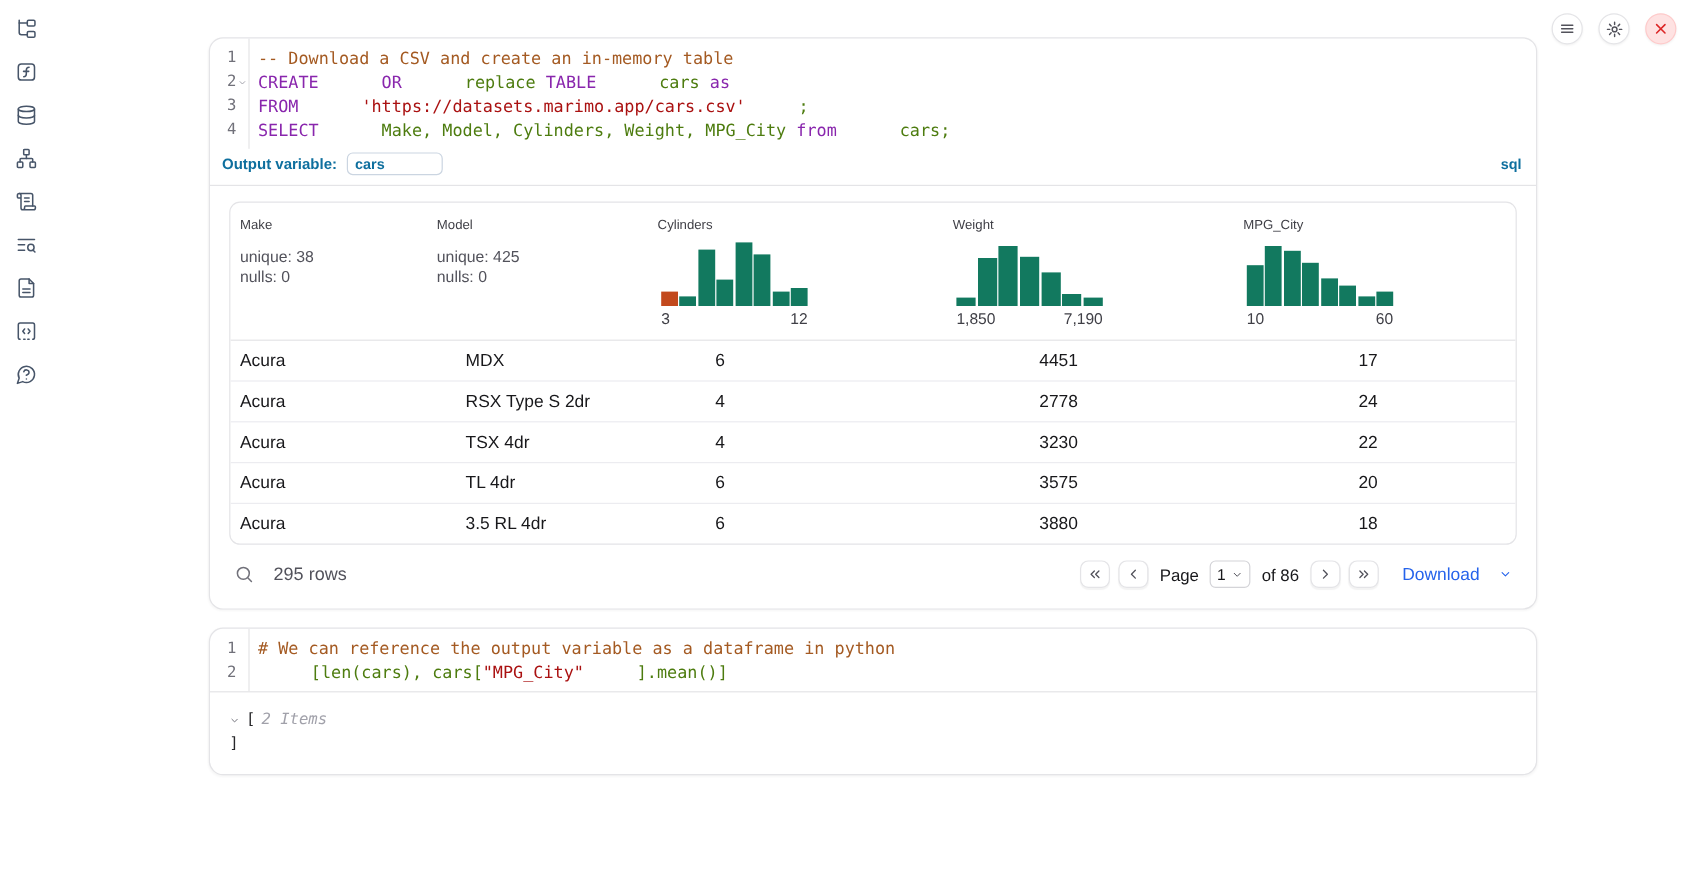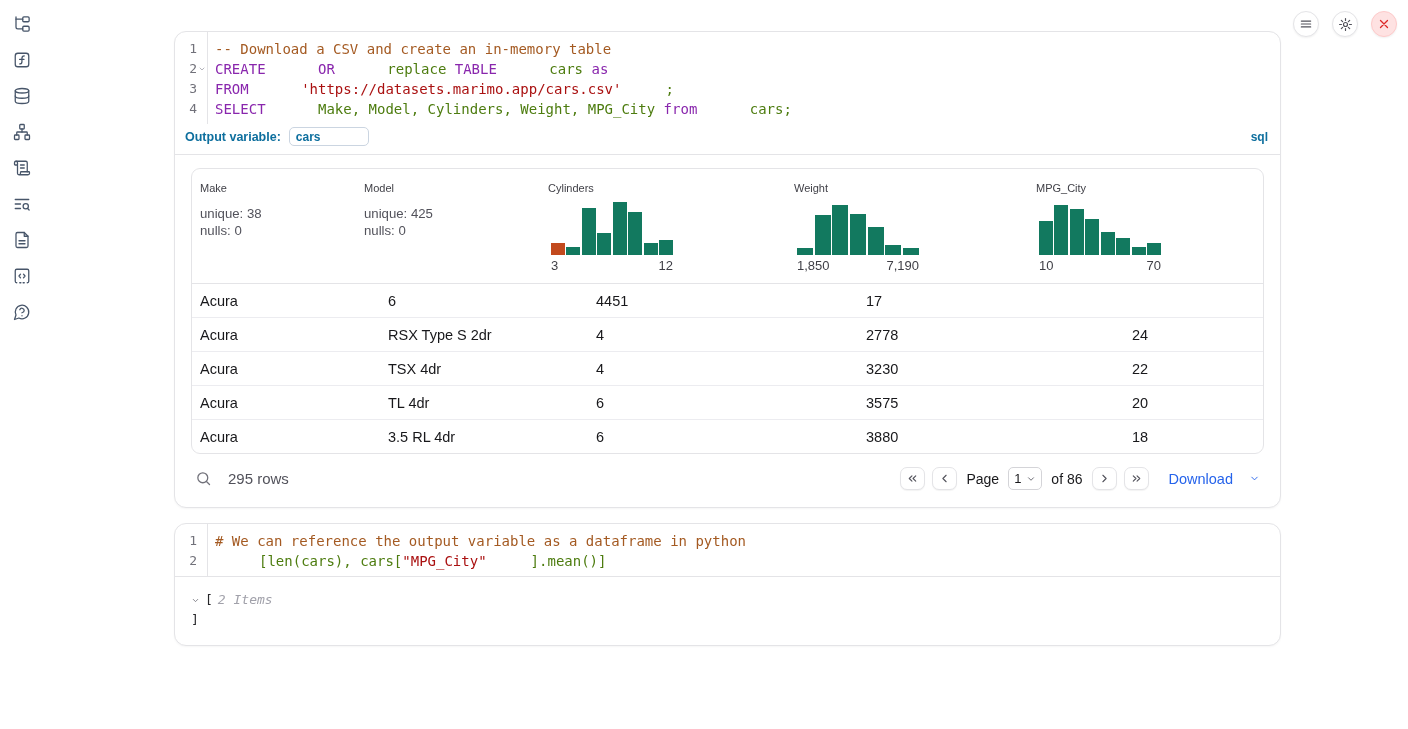--- a/index.html
+++ b/index.html
@@ -314,28 +314,29 @@
                   <div class="hist-bar" style="height: 95%; background: rgb(18, 121, 95);"></div>
                   <div class="hist-bar" style="height: 87%; background: rgb(18, 121, 95);"></div>
                   <div class="hist-bar" style="height: 68%; background: rgb(18, 121, 95);"></div>
                   <div class="hist-bar" style="height: 43%; background: rgb(18, 121, 95);"></div>
                   <div class="hist-bar" style="height: 33%; background: rgb(18, 121, 95);"></div>
                   <div class="hist-bar" style="height: 15%; background: rgb(18, 121, 95);"></div>
                   <div class="hist-bar" style="height: 22%; background: rgb(18, 121, 95);"></div>
                 </div>
               <div class="hist-axis">
                 <span>10</span>
-                <span>70</span>
+                <span>60</span>
               </div>
             </div>
           </div>
         </div>
         <div>
             <div class="trow">
               <div class="td">Acura</div>
+              <div class="td">MDX</div>
               <div class="td">6</div>
               <div class="td">4451</div>
               <div class="td">17</div>
             </div>
             <div class="trow">
               <div class="td">Acura</div>
               <div class="td">RSX Type S 2dr</div>
               <div class="td">4</div>
               <div class="td">2778</div>
               <div class="td">24</div>

